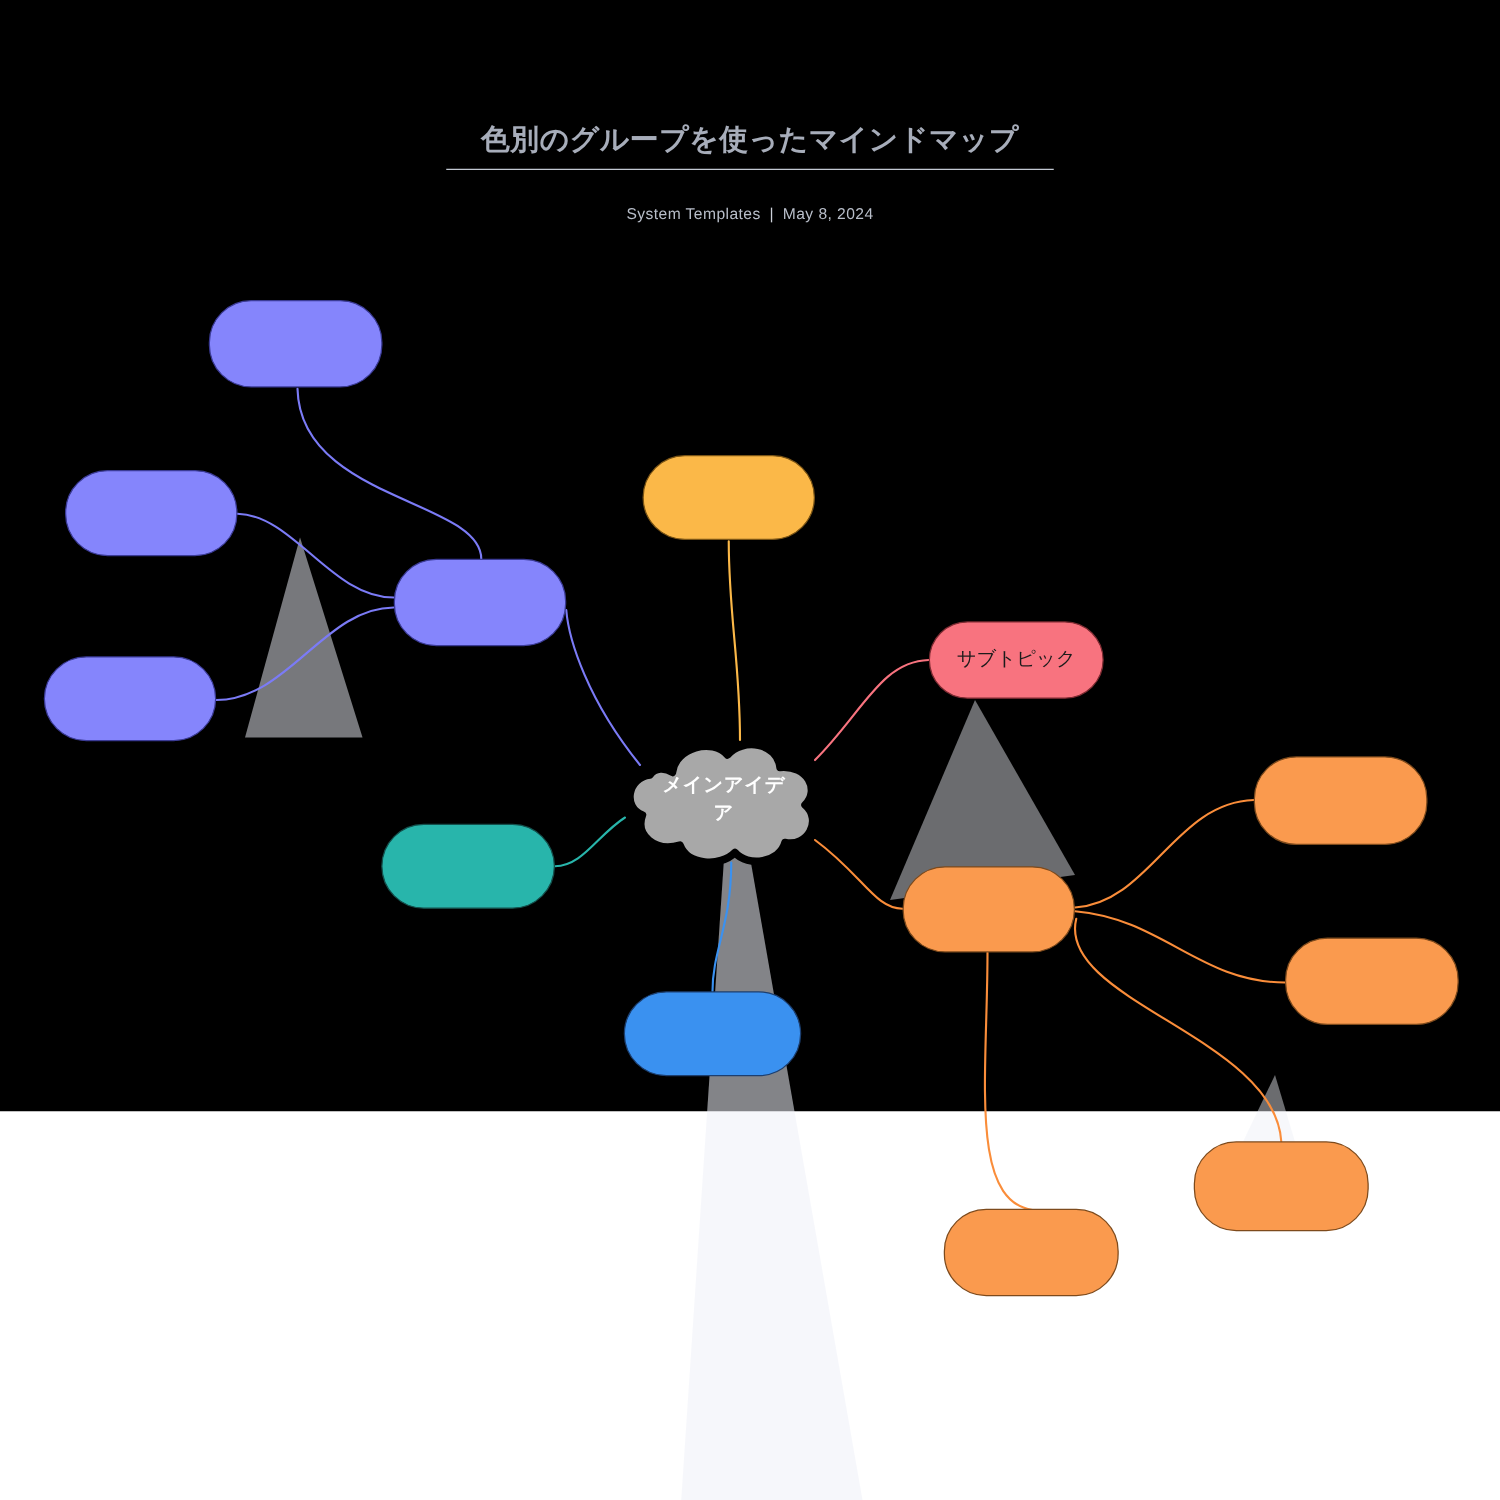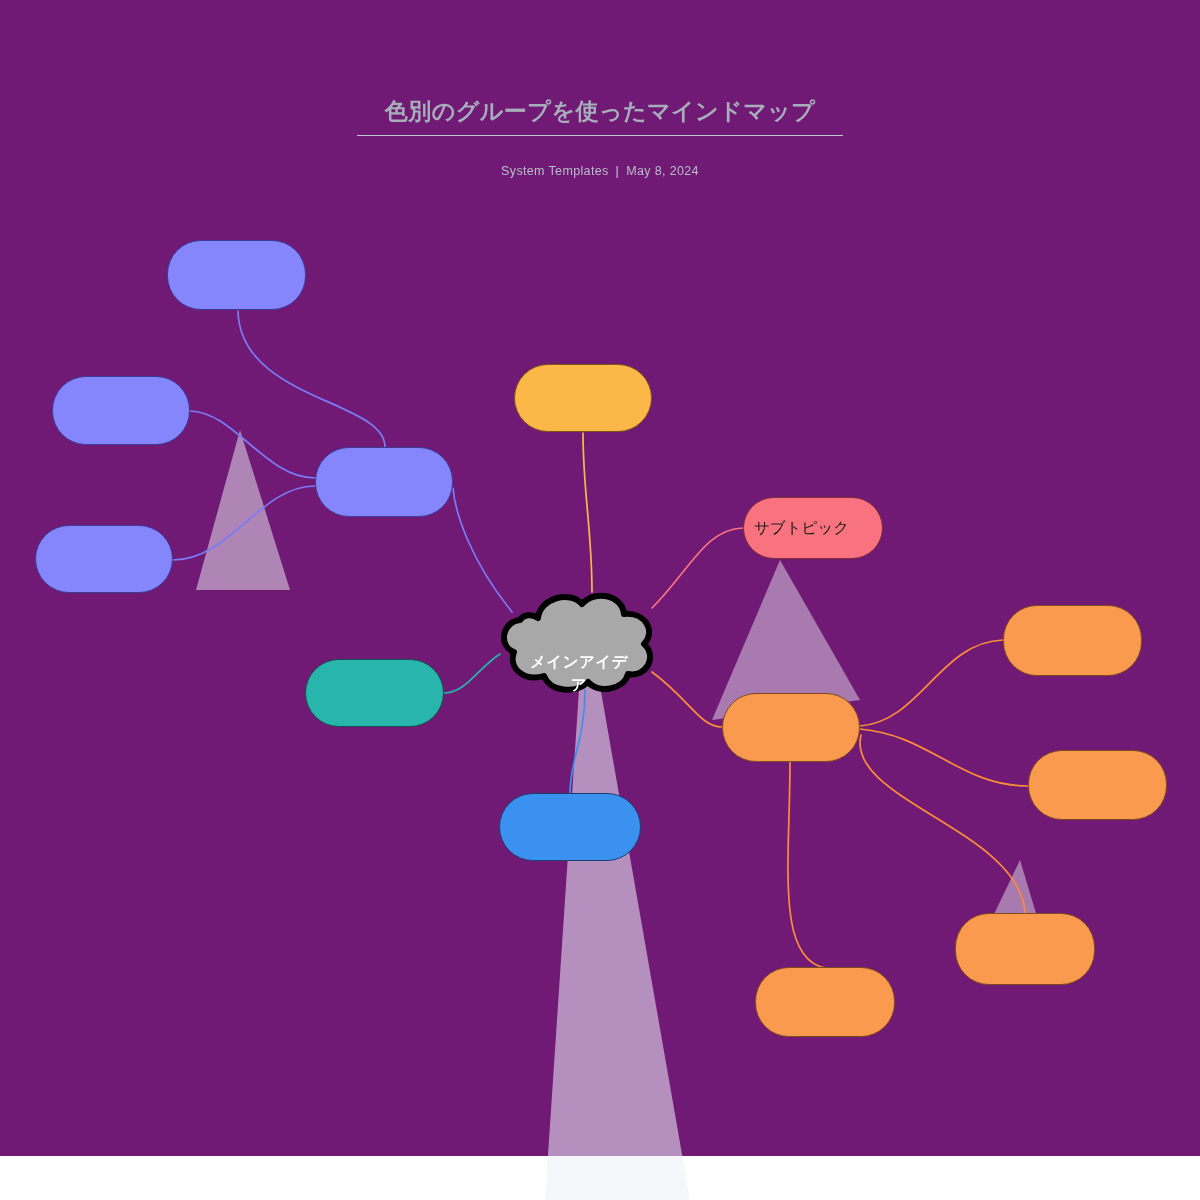--- a/index.html
+++ b/index.html
@@ -6,22 +6,22 @@
   html, body {
     margin: 0; padding: 0;
     width: 1200px; height: 1200px;
     background: #ffffff;
     font-family: "Liberation Sans", "DejaVu Sans", sans-serif;
     overflow: hidden;
   }
   #canvas {
     position: relative;
     width: 1200px;
-    height: 1156px;
-    background: #701a75;
+    height: 889px;
+    background: #000000;
   }
 
   
   #header {
     position: absolute;
     top: 0; left: 0;
     width: 1200px;
     padding-top: 96px;
     text-align: center;
     z-index: 6;
@@ -48,21 +48,21 @@
   #beams { position: absolute; inset: 0; z-index: 0; pointer-events: none; }
 
   
   #edges { position: absolute; inset: 0; z-index: 1; pointer-events: none; }
 
   
   .node {
     position: absolute;
     display: flex;
     align-items: center;
-    justify-content: flex-start;
+    justify-content: center;
     text-align: center;
     z-index: 3;
     border-style: solid;
     border-width: 1.6px;
     border-radius: 34px;
     font-size: 15.5px;
     line-height: 1.3;
     color: #1b1b1b;
     padding: 2px 10px;
   }
@@ -71,21 +71,21 @@
   .node.pink   { background: #f8737f; border-color: #7d2b32; }
   .node.teal   { background: #28b5ab; border-color: #14514d; }
   .node.blue   { background: #3a91f0; border-color: #1c3f70; }
   .node.orange { background: #fa9a4e; border-color: #7d4a1c; }
 
   
   #cloud-node {
     position: absolute;
     z-index: 4;
     display: flex;
-    align-items: flex-end;
+    align-items: center;
     justify-content: center;
   }
   #cloud-svg { position: absolute; inset: 0; }
   #cloud-label {
     position: relative;
     z-index: 2;
     color: #ffffff;
     font-size: 15.5px;
     font-weight: bold;
     line-height: 1.45;

